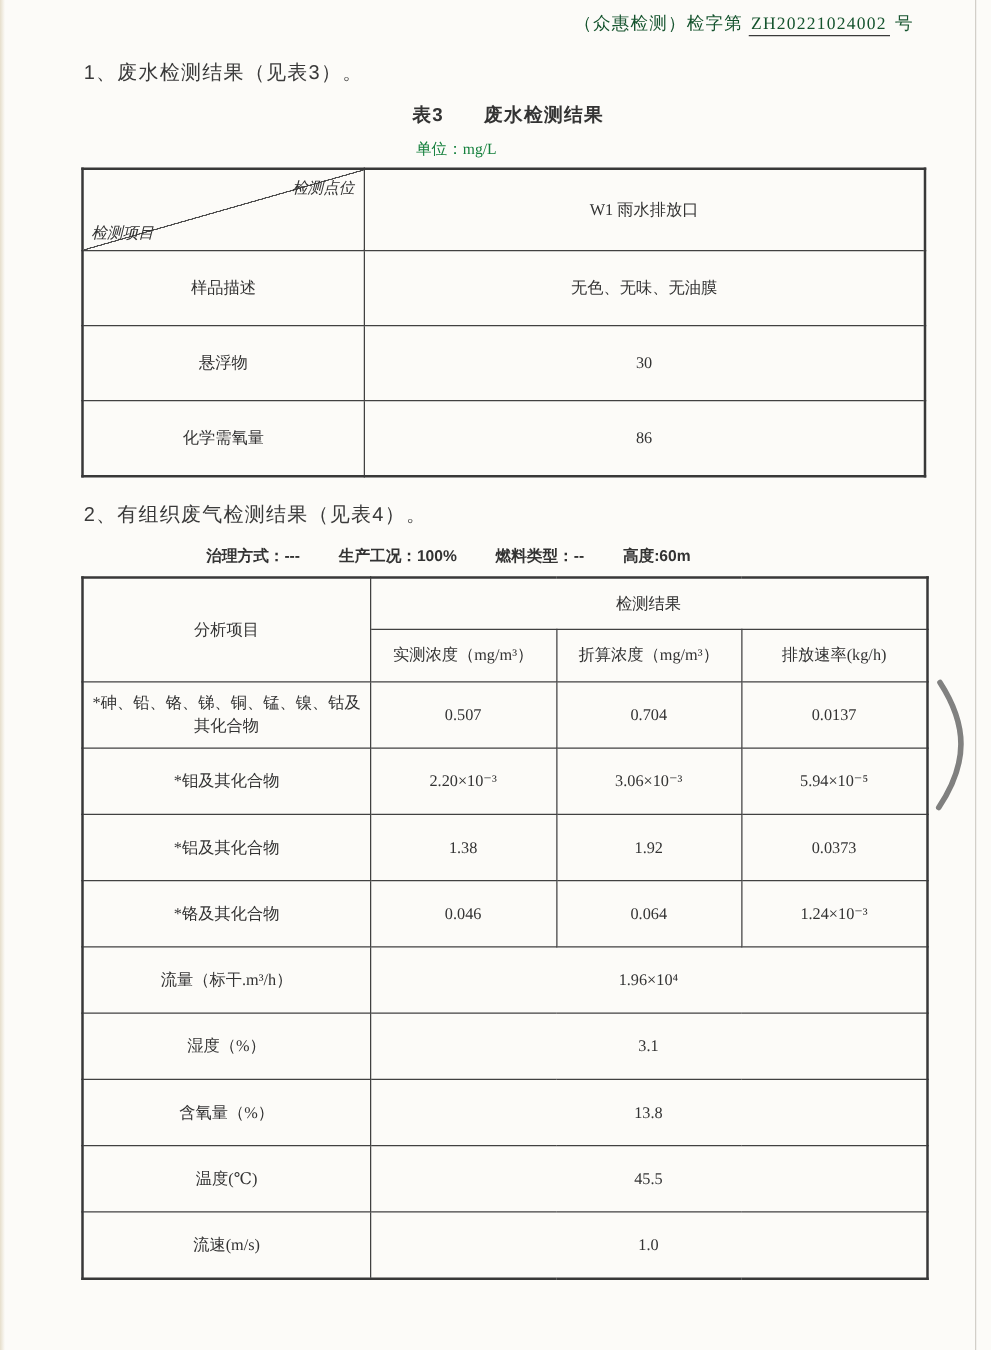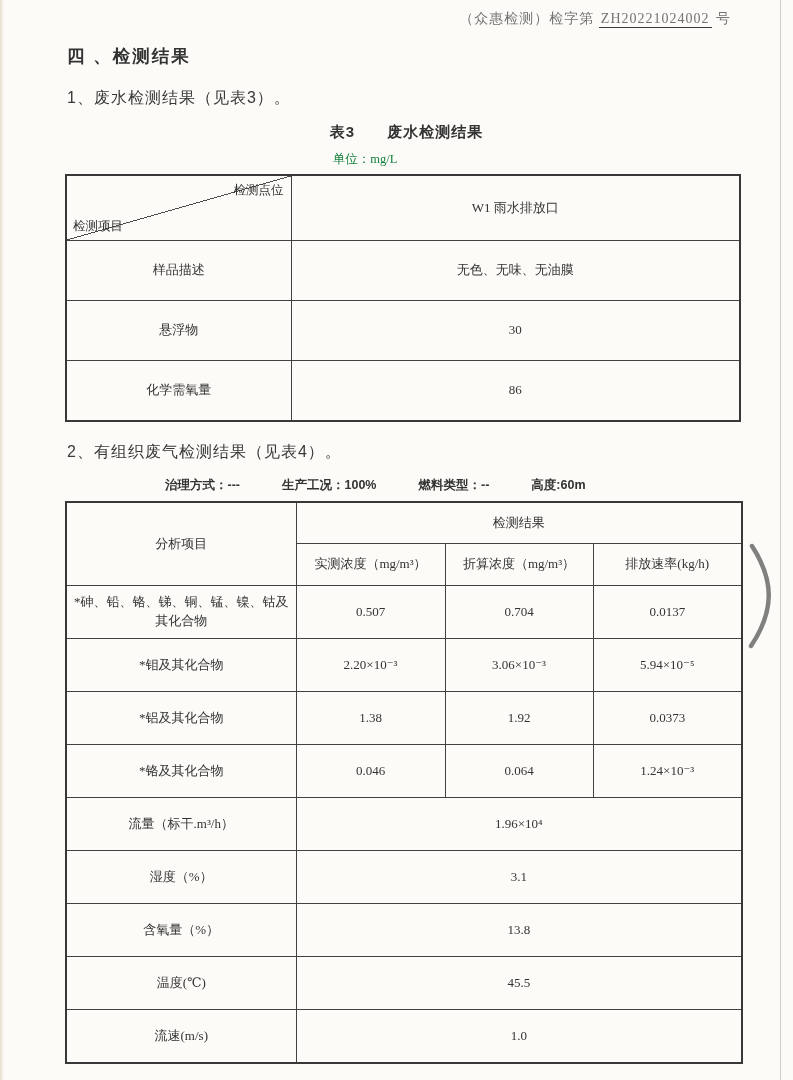--- a/index.html
+++ b/index.html
@@ -11,21 +11,21 @@
     font-family:"Liberation Serif","DejaVu Serif",serif;
     overflow:hidden;
   }
   
   .edge-left { position:absolute; left:0; top:0; width:4px; height:100%;
     background:linear-gradient(to right,#e2d9c4,rgba(255,255,255,0)); opacity:.85; }
   .edge-right { position:absolute; right:12px; top:0; width:1px; height:100%; background:#d2cfc9; }
   .pen-mark { position:absolute; top:542px; right:13px; opacity:.85; }
 
   .ref-line { padding:10px 62px 0 0; text-align:right;
-    font-size:14px; letter-spacing:1px; color:#737373; }
+    font-size:14px; letter-spacing:1px; color:#14532d; }
   .ref-num { border-bottom:1px solid #3a3a3a; padding:0 2px 1px 2px; }
 
   .sec-title { margin:16px 0 0 67px; font-size:17.5px; font-weight:bold;
     font-family:"Liberation Sans","DejaVu Sans",sans-serif; color:#333; letter-spacing:2px; }
   .sub-heading { margin:20px 0 0 67px; font-size:16px;
     font-family:"Liberation Sans","DejaVu Sans",sans-serif; color:#3a3a3a; letter-spacing:1px; }
   .table-title { margin-top:14px; text-align:center; font-size:15px; font-weight:bold;
     font-family:"Liberation Sans","DejaVu Sans",sans-serif; color:#333; letter-spacing:1px;padding-left:20px; }
   .unit-line { margin-top:9px; padding-right:63px; text-align:center; font-size:12.5px; color:#15803d; }
 
@@ -33,25 +33,25 @@
     border:2px solid #383838; }
   td { border:1.5px solid #414141; text-align:center; vertical-align:middle;
     font-size:13px; color:#333; padding:2px 6px; line-height:1.45; }
 
   .t3 { margin-top:6px; }
   .t3 .r-head td { height:60px; }
   .t3 .r-data td { height:55px; }
 
   .diag { position:relative; padding:1px;
     background:linear-gradient(to bottom right,
-      rgba(0,0,0,0) 49.55%, #4a4a4a 49.55%, #4a4a4a 50.35%, rgba(0,0,0,0) 50.35%); }
+      rgba(0,0,0,0) 49.55%, #4a4a4a 49.55%, #4a4a4a 50.35%, rgba(0,0,0,0) 50.35%);font-style:italic; }
   .diag-top { position:absolute; top:5px; right:7px; font-size:12.5px; }
   .diag-bottom { position:absolute; bottom:5px; left:6px; font-size:12.5px; }
 
-  .cond-line { margin-top:14px; padding-left:165px; display:flex; gap:42px;
+  .cond-line { margin-top:14px; padding-left:165px; display:flex; gap:31px;
     font-size:12.5px; font-weight:bold; color:#333;
     font-family:"Liberation Sans","DejaVu Sans",sans-serif; }
 
   .t4 { margin-top:7px; }
   .t4 .hr1 td { height:36px; }
   .t4 .hr2 td { height:37px; }
   .t4 .dr td { height:48px; }
 </style>
 </head>
 <body>
@@ -63,21 +63,20 @@
   <svg class="pen-mark" width="32" height="108" viewBox="0 0 32 108">
     <path d="M4,4 C26,38 27,68 3,104" stroke="#6b6b6b" stroke-width="4.5" fill="none" stroke-linecap="round"></path>
   </svg>
 
   <div class="ref-line">
     <span>（众惠检测）检字第</span>
     <span class="ref-num">ZH20221024002</span>
     <span>号</span>
   </div>
 
-  <div class="sec-title">四 、检测结果</div>
 
   <div class="sub-heading">1、废水检测结果（见表3）。</div>
   <div class="table-title">表3　　废水检测结果</div>
   <div class="unit-line">单位：mg/L</div>
 
   <table class="t3">
     <colgroup>
         <col style="width:225px">
         <col>
       </colgroup>

